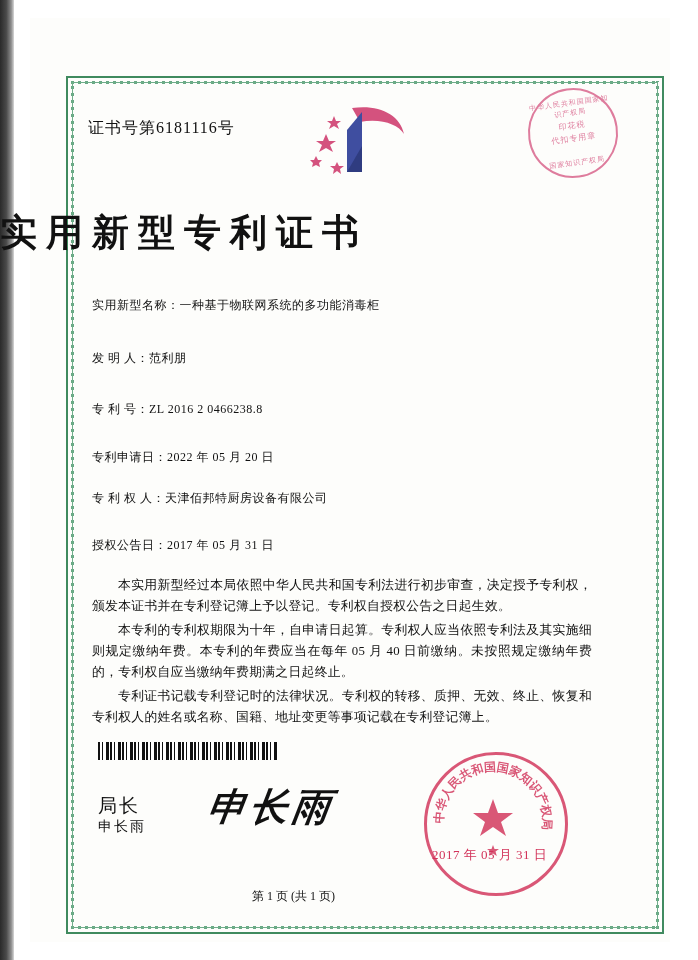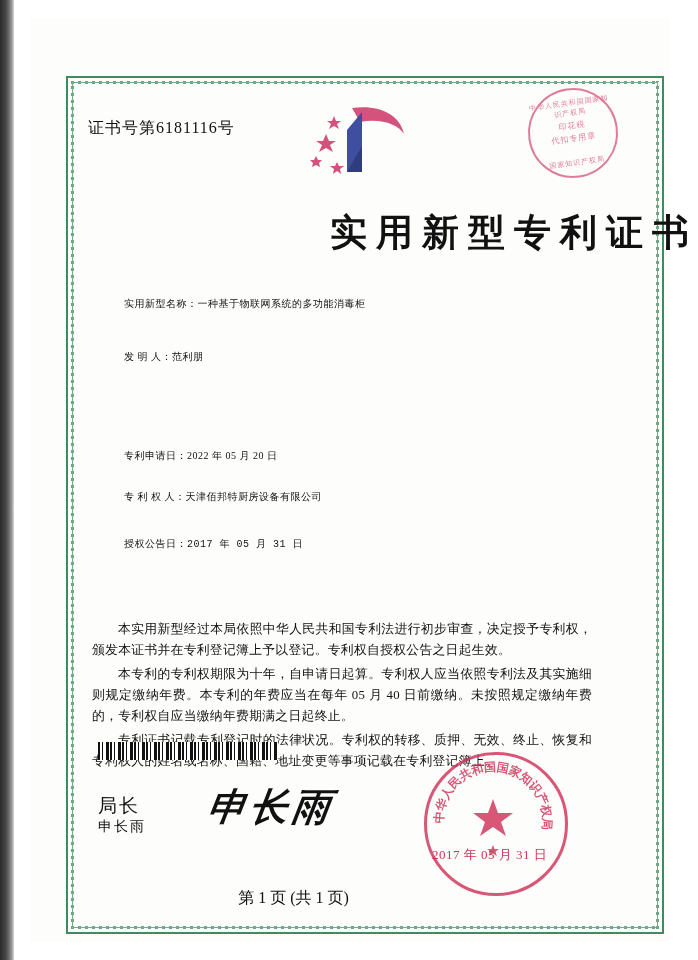--- a/index.html
+++ b/index.html
@@ -108,54 +108,52 @@
   .redseal-top .rs-arc-top { top: 8px; }
   .redseal-top .rs-mid1 { top: 30px; font-size: 8px; }
   .redseal-top .rs-mid2 { top: 43px; font-size: 8px; }
   .redseal-top .rs-arc-bot { bottom: 8px; }
 
   .title {
     position: absolute;
     left: 0;
     top: 208px;
     width: 698px;
-    text-align: right;
+    text-align: left;
     font-family: "DejaVu Serif", serif;
     font-size: 37px;
     font-weight: bold;
     letter-spacing: 9px;
     color: #111;
   }
   .field {
     position: absolute;
     left: 92px;
-    font-size: 10px;
+    font-size: 12px;
     color: #111;
     letter-spacing: 0.5px;
     white-space: nowrap;
-    margin-left: 32px;
   }
   .f1 { top: 297px; }
   .f2 { top: 350px; }
   .f3 { top: 401px; }
   .f4 { top: 449px; }
   .f5 { top: 490px; text-align: right; }
-  .f6 { top: 537px; font-family: Liberation Mono, monospace; }
+  .f6 { top: 537px; }
 
   .para {
     position: absolute;
     left: 92px;
     width: 500px;
     font-size: 12.8px;
     line-height: 21px;
     color: #111;
     text-indent: 26px;
     text-align: justify;
     letter-spacing: 0.3px;
-    margin-top: 44px;
   }
   .p1 { top: 575px; }
   .p2 { top: 620px; }
   .p3 { top: 686px; }
 
   .barcode {
     position: absolute;
     left: 98px;
     top: 742px;
     width: 180px;
@@ -212,21 +210,21 @@
     color: #d2335a;
     letter-spacing: 0.5px;
     z-index: 5;
   }
   .footer {
     position: absolute;
     left: 0;
     top: 888px;
     width: 587px;
     text-align: center;
-    font-size: 16px;
+    font-size: 12px;
     color: #111;
   }
 </style>
 </head>
 <body>
 
 <div class="page">
 
   <div class="binding"></div>
 
@@ -256,20 +254,21 @@
     <div class="rs-line rs-arc-top">中华人民共和国国家知识产权局</div>
     <div class="rs-line rs-mid1">印花税</div>
     <div class="rs-line rs-mid2">代扣专用章</div>
     <div class="rs-line rs-arc-bot">国家知识产权局</div>
   </div>
 
   <div class="title">实用新型专利证书</div>
 
   <div class="field f1">实用新型名称：一种基于物联网系统的多功能消毒柜</div>
   <div class="field f2">发 明 人：范利朋</div>
+  <div class="field f3">专 利 号：ZL 2016 2 0466238.8</div>
   <div class="field f4">专利申请日：2022 年 05 月 20 日</div>
   <div class="field f5">专 利 权 人：天津佰邦特厨房设备有限公司</div>
   <div class="field f6">授权公告日：2017 年 05 月 31 日</div>
 
   <div class="para p1">本实用新型经过本局依照中华人民共和国专利法进行初步审查，决定授予专利权，颁发本证书并在专利登记簿上予以登记。专利权自授权公告之日起生效。</div>
   <div class="para p2">本专利的专利权期限为十年，自申请日起算。专利权人应当依照专利法及其实施细则规定缴纳年费。本专利的年费应当在每年 05 月 40 日前缴纳。未按照规定缴纳年费的，专利权自应当缴纳年费期满之日起终止。</div>
   <div class="para p3">专利证书记载专利登记时的法律状况。专利权的转移、质押、无效、终止、恢复和专利权人的姓名或名称、国籍、地址变更等事项记载在专利登记簿上。</div>
 
   <div class="barcode"></div>
 

